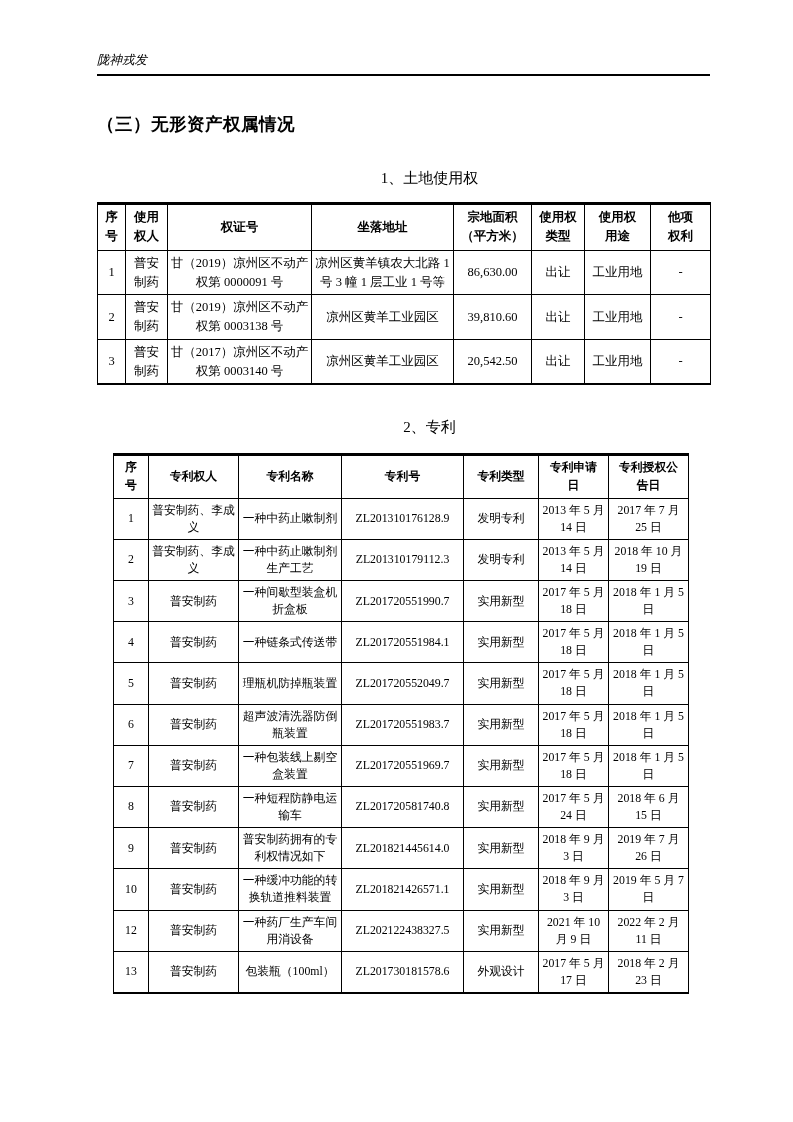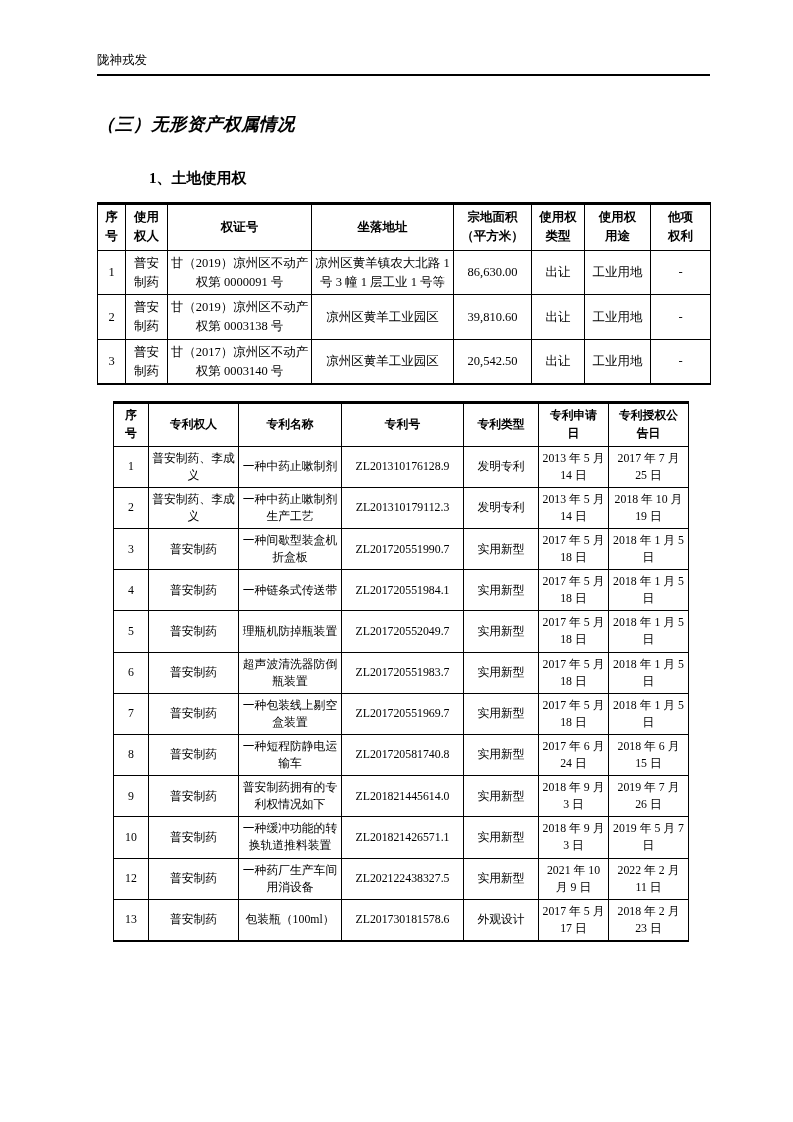--- a/index.html
+++ b/index.html
@@ -14,36 +14,37 @@
   .page { width: 793px; height: 1122px; }
   .content { width: 613px; margin: 0 auto 0 97px; }
 
   
   .doc-header {
     width: 613px; margin: 52px auto 0 97px;
     display: flex; justify-content: space-between; align-items: flex-end;
     font-size: 12.5px;
     border-bottom: 2px solid #000;
     padding-bottom: 5px;
+    font-style: italic;
   }
 
   
   .section-title {
     font-family: "Liberation Sans", "DejaVu Sans", sans-serif;
     font-weight: bold;
     font-size: 17.5px;
     margin-top: 36px;
     letter-spacing: 0.5px;
-    font-style: italic;
   }
   .sub-heading {
     font-size: 15px;
-    font-weight: bold;
+    font-weight: normal;
     margin-top: 33px;
     padding-left: 52px;
+    text-align: center;
   }
   .para {
     font-size: 15px;
     margin-top: 24px;
     line-height: 2.45;
     text-indent: 2em;
     text-align: justify;
   }
 
   
@@ -140,20 +141,21 @@
             <td>甘（2017）凉州区不动产权第 0003140 号</td>
             <td>凉州区黄羊工业园区</td>
             <td>20,542.50</td>
             <td>出让</td>
             <td>工业用地</td>
             <td>-</td>
           </tr>
         </tbody>
       </table>
 
+    <div class="sub-heading">2、专利</div>
 
 
     <table class="patent-table">
       <colgroup>
         <col style="width:35px">
           <col style="width:90px">
           <col style="width:103px">
           <col style="width:122px">
         <col style="width:75px">
           <col style="width:70px">
@@ -236,21 +238,21 @@
             <td>实用新型</td>
             <td>2017 年 5 月 18 日</td>
             <td>2018 年 1 月 5 日</td>
           </tr>
           <tr>
             <td>8</td>
             <td>普安制药</td>
             <td>一种短程防静电运输车</td>
             <td>ZL201720581740.8</td>
             <td>实用新型</td>
-            <td>2017 年 6 月 24 日</td>
+            <td>2017 年 5 月 24 日</td>
             <td>2018 年 6 月 15 日</td>
           </tr>
           <tr>
             <td>9</td>
             <td>普安制药</td>
             <td>普安制药拥有的专利权情况如下</td>
             <td>ZL201821445614.0</td>
             <td>实用新型</td>
             <td>2018 年 9 月 3 日</td>
             <td>2019 年 7 月 26 日</td>

